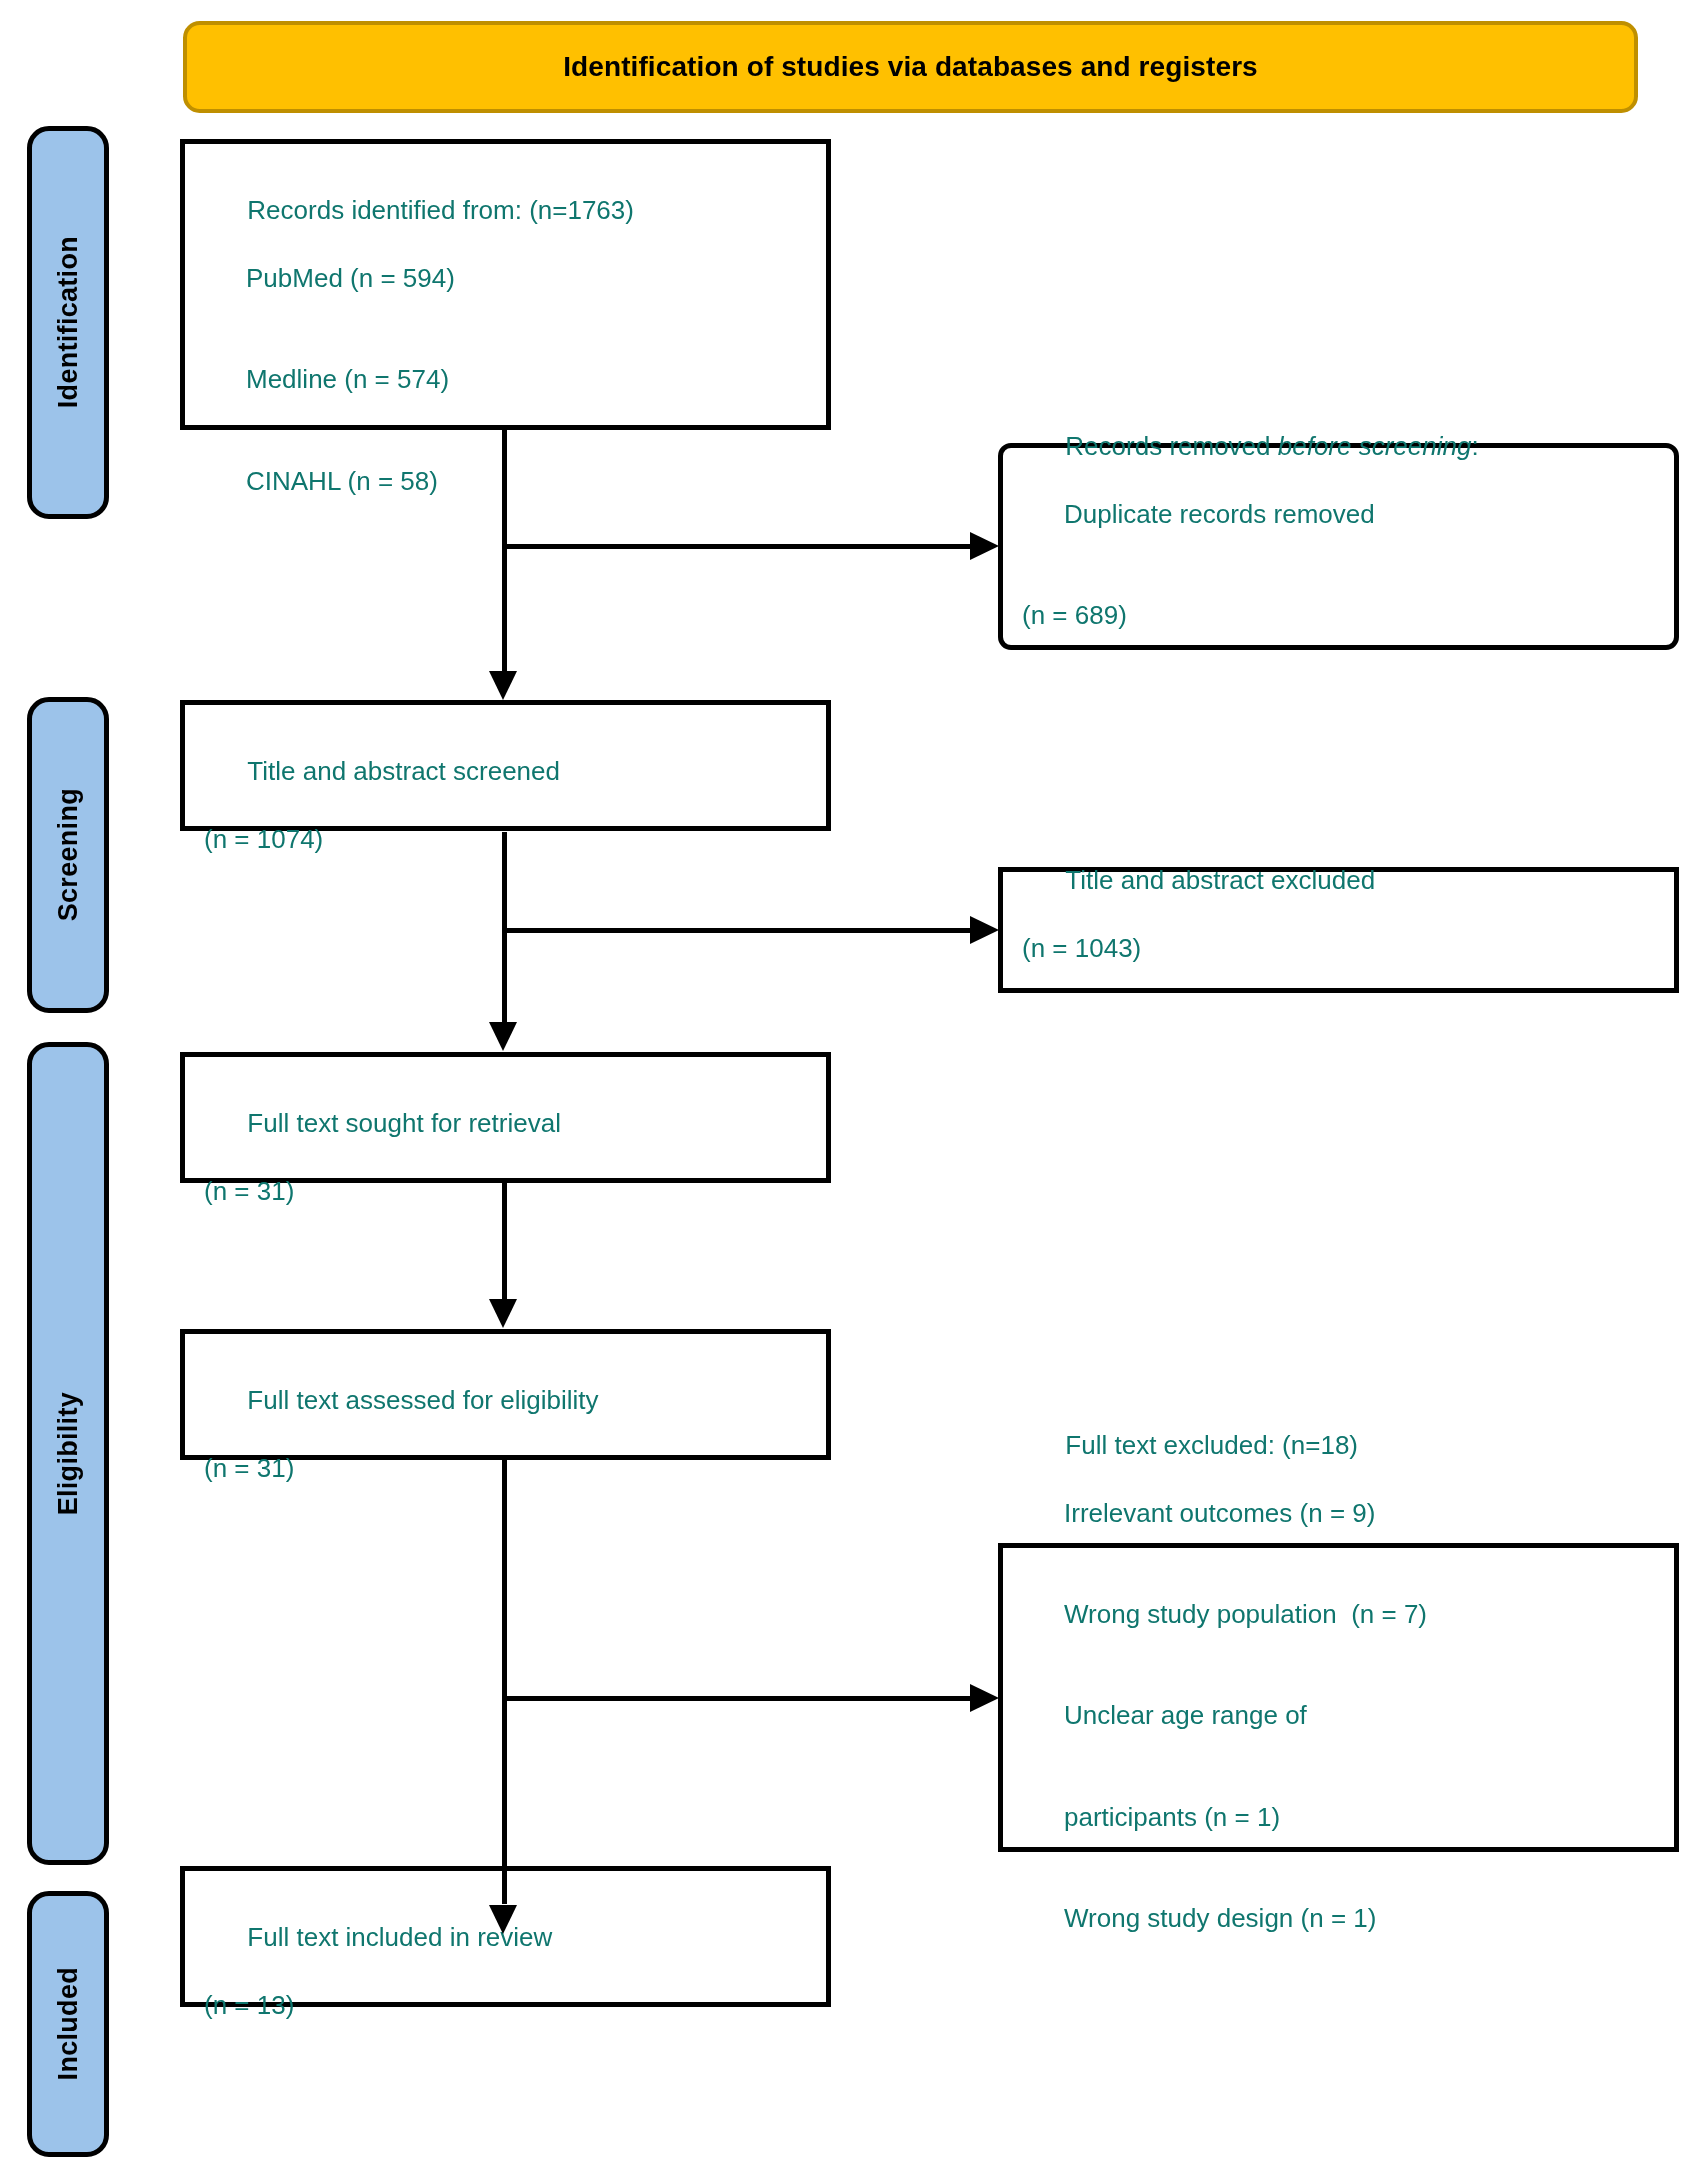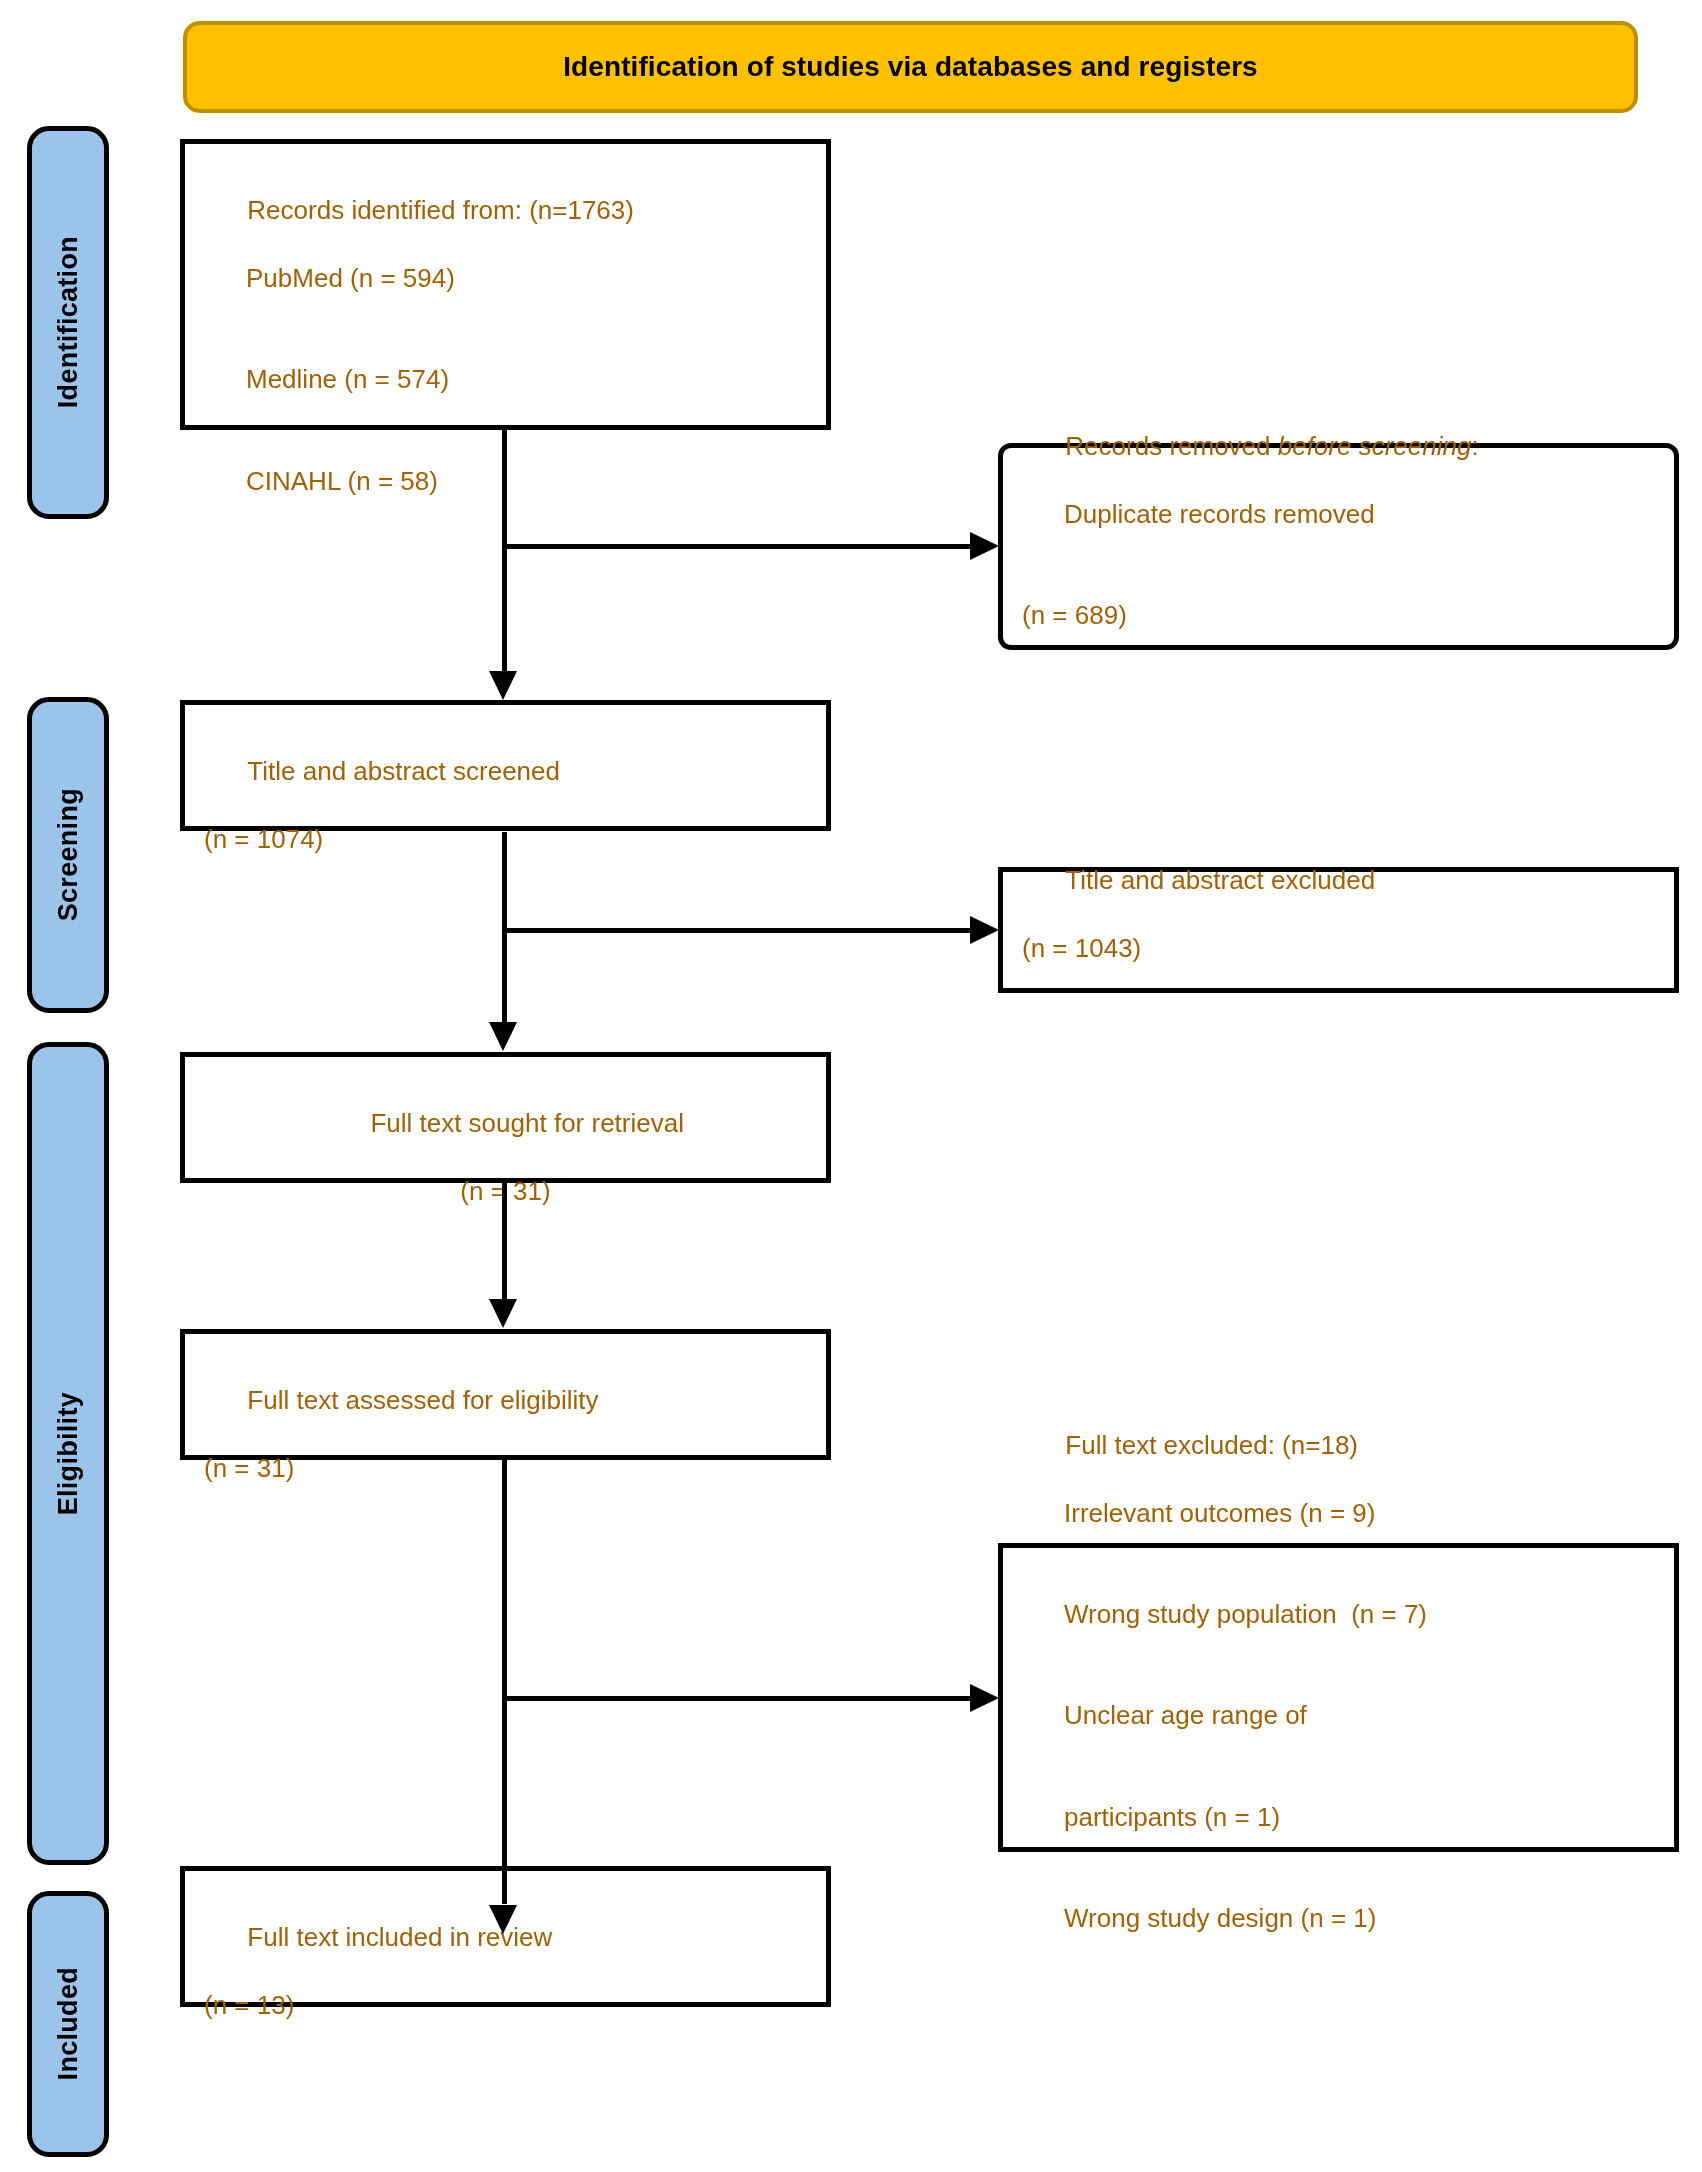--- a/index.html
+++ b/index.html
@@ -65,30 +65,30 @@
   
   .flow-box {
     position: absolute;
     background: #ffffff;
     border: 5.1px solid #000000;
     padding: 16.7px 19px 13px 19px;
   }
   .flow-text {
     font-size: 26px;
     line-height: 1.30;
-    color: #a16207;
+    color: #0f766e;
     white-space: pre-wrap;
   }
   .flow-text .indent { display: block; padding-left: 42px; }
   .flow-text em { font-style: italic; }
 
   
   #box-identified      { left: 180px; top: 139px;  width: 651px; height: 291px; }
   #box-screened        { left: 180px; top: 700px; width: 651px; height: 131px; }
-  #box-sought          { left: 180px; top: 1052px; width: 651px; height: 131px; text-align: center; }
+  #box-sought          { left: 180px; top: 1052px; width: 651px; height: 131px; }
   #box-assessed        { left: 180px; top: 1329px; width: 651px; height: 131px; }
   #box-included        { left: 180px; top: 1866px; width: 651px; height: 141px; }
 
   
   #box-removed         { left: 998px; top: 443px;  width: 681px; height: 207px;
                          display:flex; align-items:center;border-radius:13px; }
   #box-ta-excluded     { left: 998px; top: 867px; width: 681px; height: 126px;
                          display:flex; align-items:center; }
   #box-ft-excluded     { left: 998px; top: 1543px; width: 681px; height: 309px;
                          display:flex; align-items:center; }

